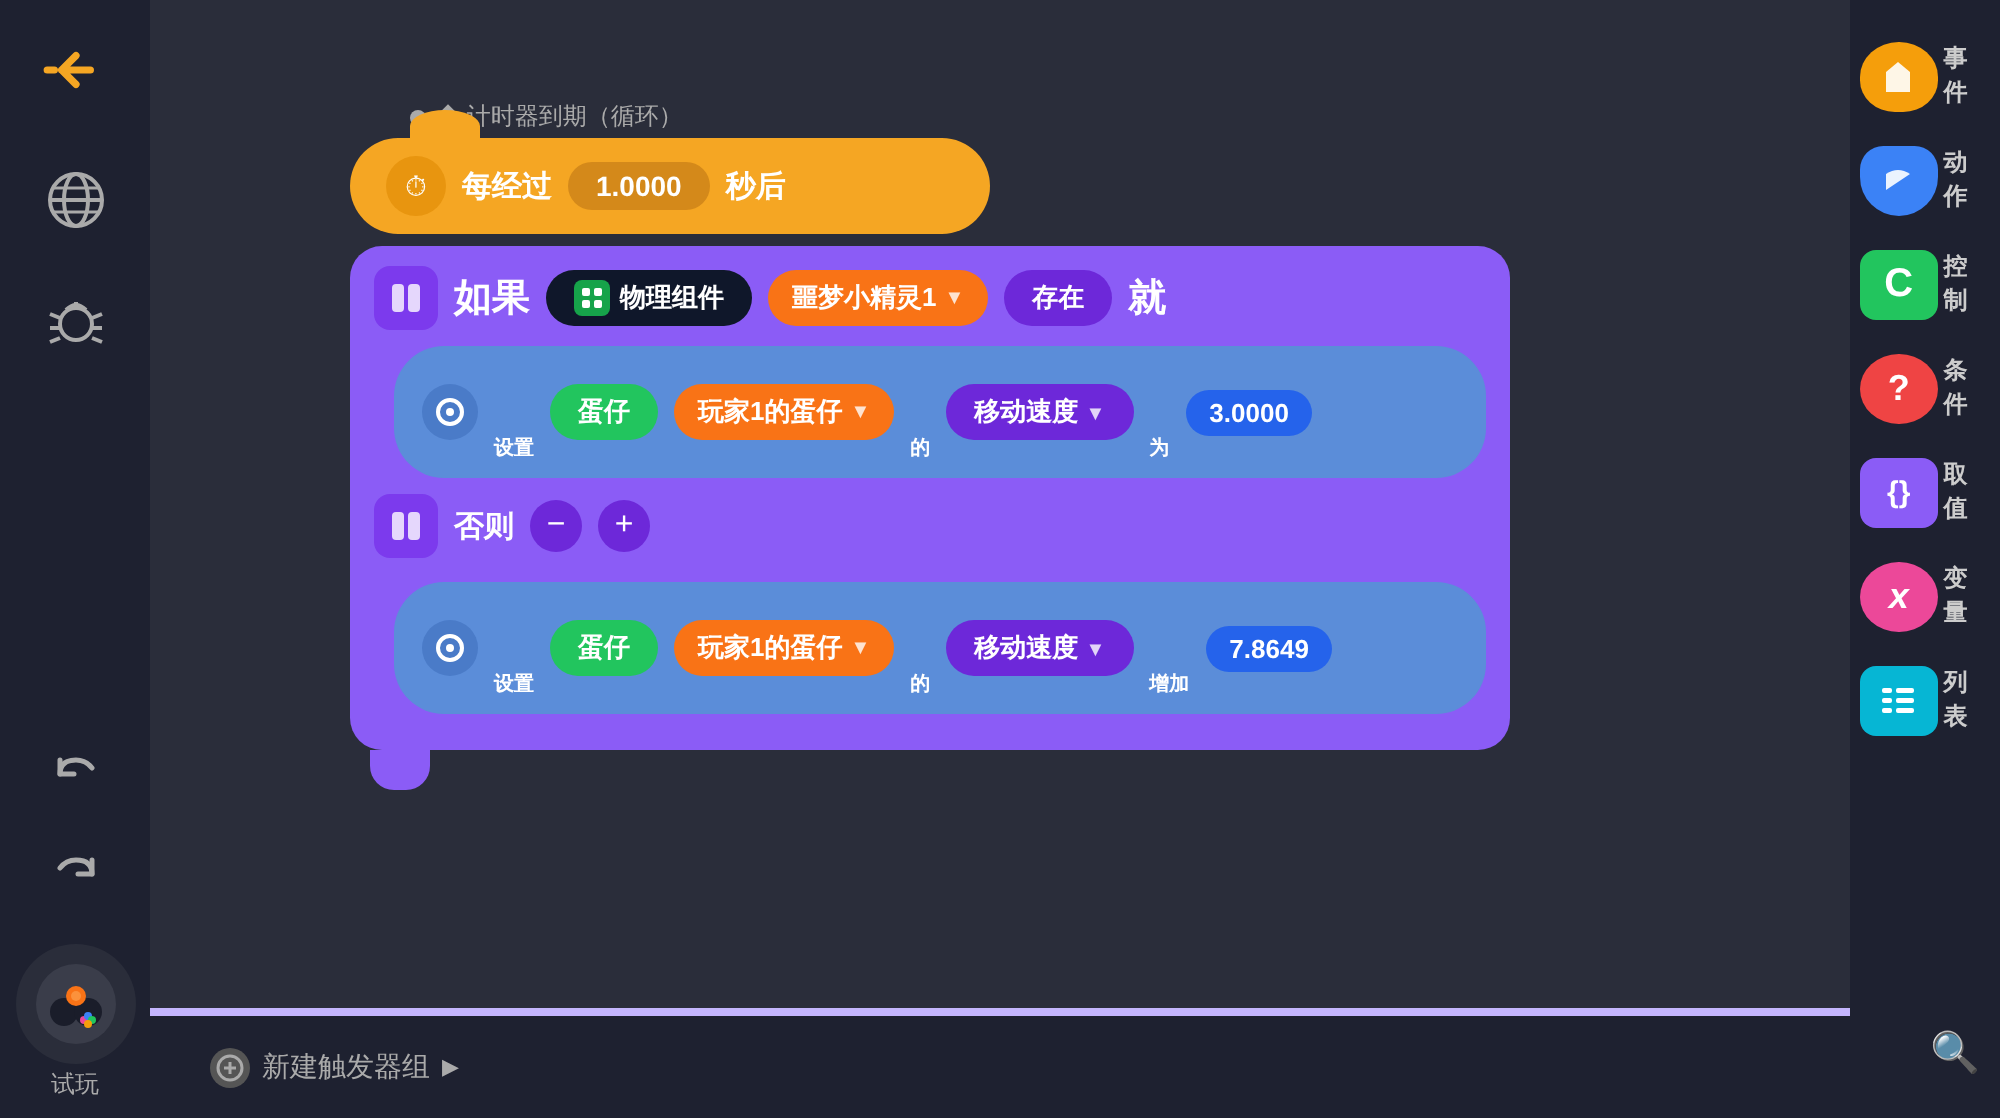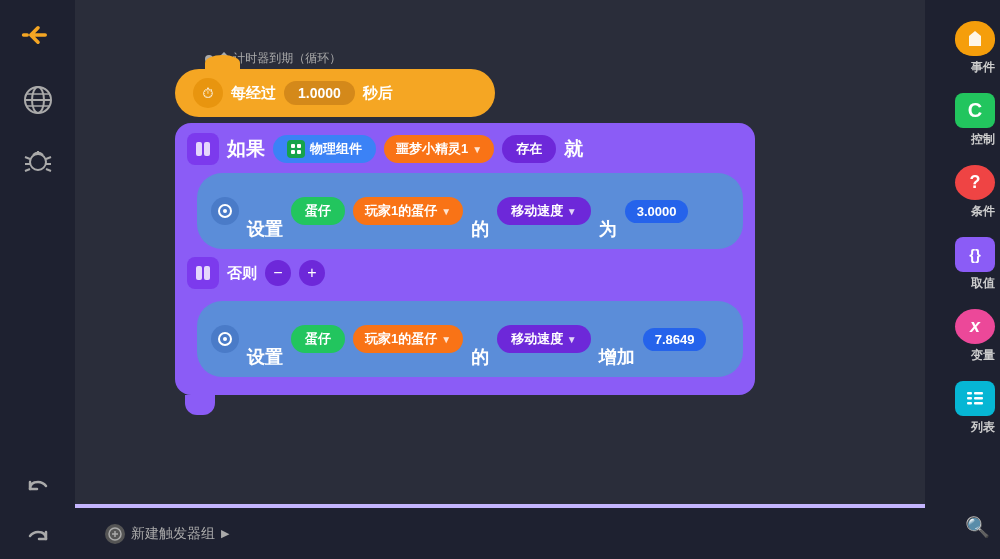--- a/index.html
+++ b/index.html
@@ -90,22 +90,22 @@
       display: flex;
       flex-direction: column;
       align-items: center;
       padding-top: 15px;
       gap: 5px;
     }
 
     .right-icon-item {
       width: 65px;
       display: flex;
-      flex-direction: column;
-      align-items: flex-end;
+      flex-direction: row;
+      align-items: flex-start;
       gap: 3px;
       cursor: pointer;
       padding: 6px 0;
       border-radius: 8px;
     }
 
     .right-icon-shape {
       width: 38px;
       height: 38px;
       border-radius: 50%;
@@ -287,21 +287,21 @@
       justify-content: center;
     }
 
     .if-text {
       color: white;
       font-size: 19px;
       font-weight: bold;
     }
 
     .green-pill {
-      background: #3b82f6;
+      background: #0f172a;
       border-radius: 20px;
       padding: 5px 14px;
       color: white;
       font-size: 13px;
       font-weight: bold;
       display: flex;
       align-items: center;
       gap: 5px;
     }
 
@@ -360,21 +360,21 @@
       height: 28px;
       background: #4a7bc8;
       border-radius: 50%;
       display: flex;
       align-items: center;
       justify-content: center;
     }
 
     .set-text {
       color: white;
-      font-size: 18px;
+      font-size: 10px;
       font-weight: bold;
       margin-top: 36px;
     }
 
     .value-pill {
       background: #2563eb;
       border-radius: 15px;
       padding: 4px 12px;
       color: white;
       font-size: 13px;
@@ -496,33 +496,58 @@
     </svg>
   </div>
 
   <div class="redo-btn">
     <svg width="30" height="30" viewBox="0 0 30 30" fill="none">
       <path d="M23 15 Q23 8 15 8 Q10 8 7 12" stroke="#aaa" stroke-width="2.5" fill="none" stroke-linecap="round"></path>
       <path d="M23 8 L23 15 L16 15" stroke="#aaa" stroke-width="2.5" fill="none" stroke-linecap="round" stroke-linejoin="round"></path>
     </svg>
   </div>
 
+  <div style="width:100%; display:flex; flex-direction:column; align-items:center; padding-bottom:8px; margin-top:5px;">
+    <div class="try-play-btn">
+      <svg width="44" height="44" viewBox="0 0 44 44">
+        <circle cx="22" cy="22" r="20" fill="#3a3d4a"></circle>
+
+        <circle cx="16" cy="26" r="7" fill="#1a1d2a"></circle>
+        <circle cx="28" cy="26" r="7" fill="#1a1d2a"></circle>
+        <circle cx="22" cy="18" r="5" fill="#f97316"></circle>
+        <circle cx="22" cy="18" r="2.5" fill="#fb923c"></circle>
+        <circle cx="26" cy="30" r="2" fill="#ec4899"></circle>
+        <circle cx="28" cy="28" r="2" fill="#3b82f6"></circle>
+        <circle cx="30" cy="30" r="2" fill="#22c55e"></circle>
+        <circle cx="28" cy="32" r="2" fill="#f59e0b"></circle>
+      </svg>
+    </div>
+    <div style="color:#aaa; font-size:12px; margin-top:2px;">试玩</div>
+  </div>
 </div>
 
 <div class="right-sidebar">
 
   <div class="right-icon-item">
     <div class="right-icon-shape" style="background:#f59e0b; width:40px; height:35px; border-radius:50% 50% 45% 45%;">
       <svg width="22" height="22" viewBox="0 0 22 22" fill="none">
         <path d="M5 8 L11 3 L17 8 L17 18 L5 18 Z" fill="white" opacity="0.9"></path>
       </svg>
     </div>
     <div class="right-icon-label">事件</div>
   </div>
 
+  <div class="right-icon-item">
+    <div style="width:40px; height:35px; background:#3b82f6; border-radius:12px 12px 20px 20px; display:flex; align-items:center; justify-content:center;">
+      <svg width="20" height="20" viewBox="0 0 20 20" fill="none">
+        <path d="M4 6 Q10 2 16 6 Q10 10 4 14 Z" fill="white" opacity="0.9"></path>
+      </svg>
+    </div>
+    <div class="right-icon-label">动作</div>
+  </div>
 
   <div class="right-icon-item">
     <div style="width:40px; height:35px; background:#22c55e; border-radius:8px; display:flex; align-items:center; justify-content:center; font-size:20px; color:white; font-weight:bold;">
       C
     </div>
     <div class="right-icon-label">控制</div>
   </div>
 
   <div class="right-icon-item">
     <div style="width:40px; height:35px; background:#ef4444; border-radius:50%; display:flex; align-items:center; justify-content:center; font-size:18px; color:white; font-weight:bold;">

